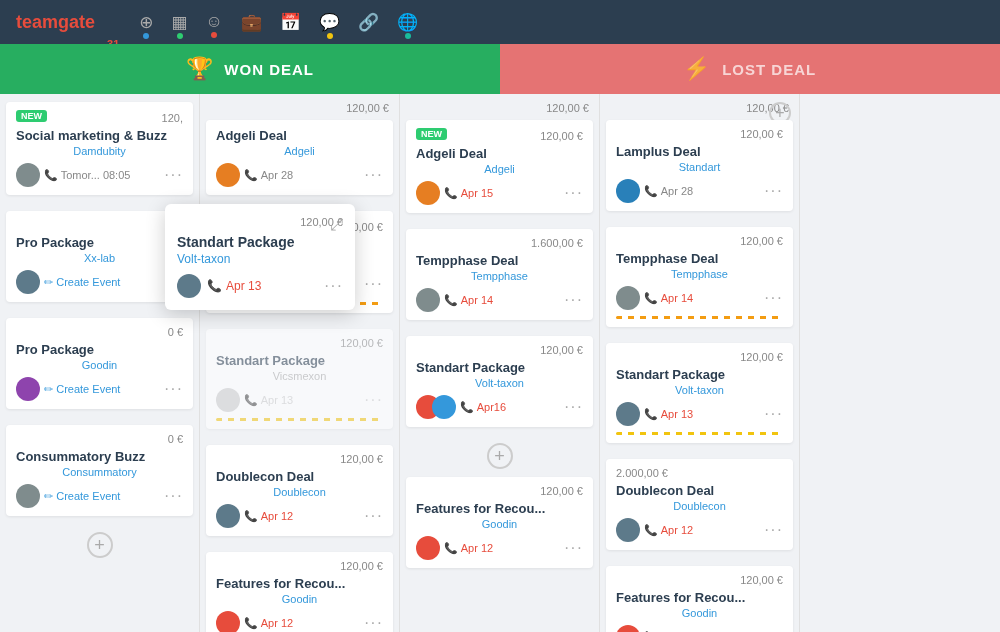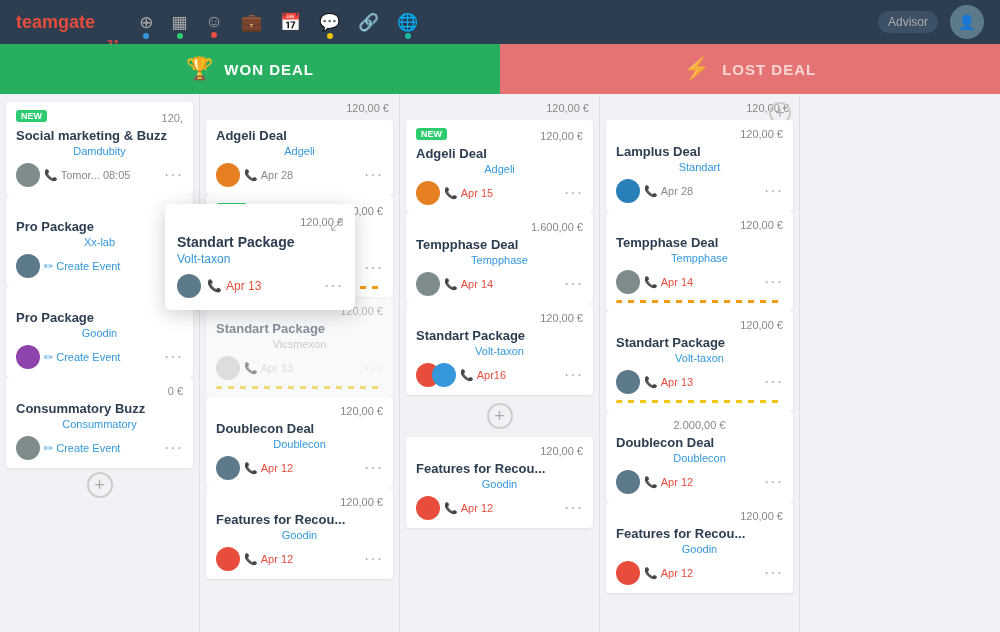--- a/index.html
+++ b/index.html
@@ -126,21 +126,21 @@
       font-size: 11px;
       color: #888;
       margin-bottom: 6px;
       padding-right: 4px;
     }
 
     .deal-card {
       background: #fff;
       border-radius: 4px;
       padding: 8px 10px;
-      margin-bottom: 0;
+      margin-bottom: 16px;
       box-shadow: 0 1px 3px rgba(0,0,0,0.08);
       position: relative;
     }
     .deal-card.faded { opacity: 0.5; }
 
     .deal-card-badge {
       display: inline-block;
       background: #2ecc71;
       color: #fff;
       font-size: 9px;
@@ -329,24 +329,20 @@
     <div class="nav-icon" style="position:relative;">
       💬
       <div class="nav-dot dot-yellow"></div>
     </div>
     <div class="nav-icon">🔗</div>
     <div class="nav-icon" style="position:relative;">
       🌐
       <div class="nav-dot dot-teal"></div>
     </div>
   </div>
-  <div class="nav-right">
-    <span class="advisor-badge">Advisor</span>
-    <div class="avatar-circle">👤</div>
-  </div>
 </div>
 
 <div class="deal-banners">
   <div class="won-banner">
     <span class="banner-icon">🏆</span>
     <span>WON DEAL</span>
   </div>
   <div class="lost-banner">
     <span class="banner-icon">⚡</span>
     <span>LOST DEAL</span>
@@ -606,21 +602,21 @@
         <div class="avatar-sm" style="background:#5d7a8a;"></div>
         <div class="deal-card-date">
           <span>📞</span>
           <span>Apr 13</span>
         </div>
         <span class="dots-menu">···</span>
       </div>
     </div>
 
     <div class="deal-card">
-      <div style="text-align:center;font-size:11px;color:#888;margin-bottom:4px;">2.000,00 €</div>
+      <div style="text-align:left;font-size:11px;color:#888;margin-bottom:4px;">2.000,00 €</div>
       <div class="deal-card-title">Doublecon Deal</div>
       <div class="deal-card-company">Doublecon</div>
       <div class="deal-card-footer">
         <div class="avatar-sm" style="background:#5d7a8a;"></div>
         <div class="deal-card-date">
           <span>📞</span>
           <span>Apr 12</span>
         </div>
         <span class="dots-menu">···</span>
       </div>

